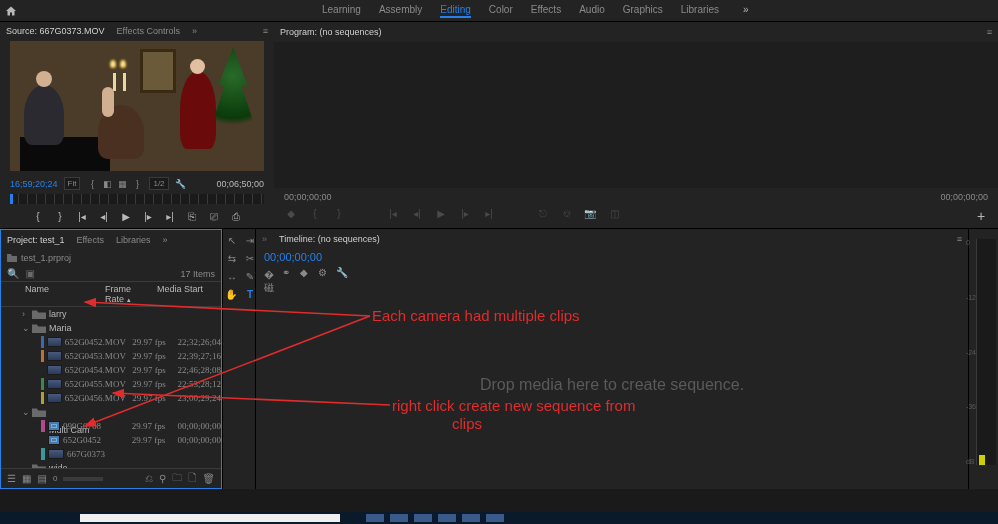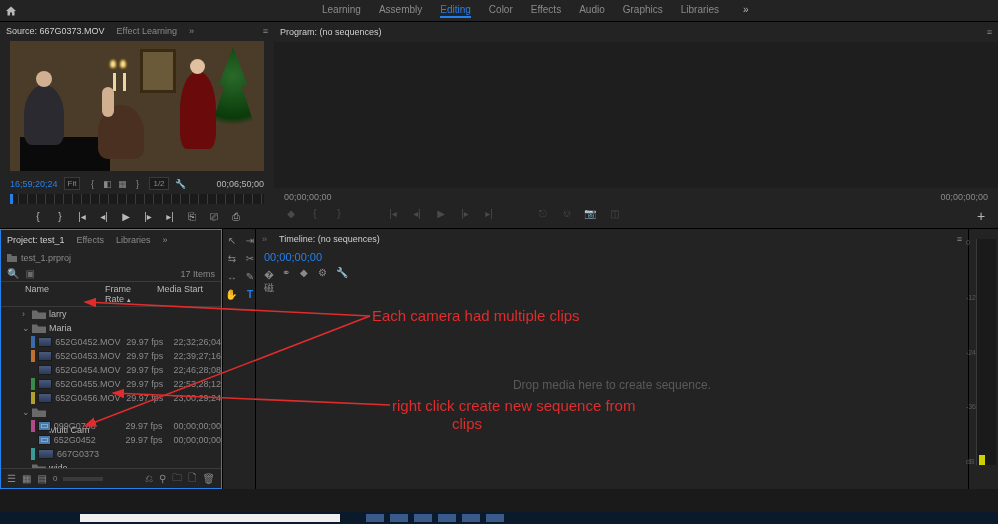--- a/index.html
+++ b/index.html
@@ -150,21 +150,21 @@
   .row .ico { width:14px; height:10px; margin-right:3px;}
   .ico.folder { background:#6a6a6a; clip-path: polygon(0 15%, 35% 15%, 45% 35%, 100% 35%, 100% 100%, 0 100%);}
   .ico.clip { background: linear-gradient(#4a5a7a,#2a3a5a); border:1px solid #1a1a1a; width:16px; height:10px;}
   .ico.multi { background:#4a7aaa; border:1px solid #1a1a1a; width:14px; height:10px; position:relative;}
   .ico.multi::before { content:""; position:absolute; inset:2px; border:1px solid #7aaada;}
   .row .name { width:78px; white-space:nowrap; overflow:hidden;}
   .row .fr { width:52px;}
   .row .ms { flex:1; color:var(--text-dim);}
   .row.bin { color:var(--text-mid);}
   .row.indent1 { padding-left: 14px;}
-  .row.indent2 { padding-left: 30px;}
+  .row.indent2 { padding-left: 40px; font-family: Liberation Serif, serif;}
   .project-foot { height:20px; display:flex; align-items:center; gap:6px; padding:0 6px; border-top:1px solid var(--border-light); color:var(--text-dim);}
   .project-foot span { cursor:pointer;}
   .project-foot .spacer{flex:1;}
   .project-foot .bar { width:40px; height:4px; background:#3a3a3a;}
   .project-foot .zero { font-size:8px;}
 
   
   .toolcol {
     width: 34px;
     background: var(--bg-dark);
@@ -180,21 +180,21 @@
   
   .timeline-panel {
     flex:1;
     background: var(--bg-dark);
     display:flex; flex-direction:column;
     position:relative;
   }
   .tl-tc { color: var(--accent-blue); font-size:11px; padding:2px 8px;}
   .tl-icons { display:flex; gap:6px; padding:2px 8px; color:var(--text-dim);}
   .tl-icons span{width:12px;height:12px;}
-  .tl-body { flex:1; display:flex; align-items:center; justify-content:center; color:#5a5a5a; font-size:12px;}
+  .tl-body { flex:1; display:flex; align-items:center; justify-content:center; color:#5a5a5a; font-size:16px;}
   
   
   .meters {
     width: 30px;
     background: var(--bg-dark);
     border-left:1px solid var(--border);
     position:relative;
   }
   .meter-scale { position:absolute; right:2px; top:10px; bottom:24px; width:20px;
     background: linear-gradient(#1a1a1a,#1a1a1a);
@@ -241,21 +241,21 @@
     <span>Graphics</span>
     <span>Libraries</span>
     <span class="chev">»</span>
   </div>
 </div>
 
 <div class="upper">
   <div class="source-panel">
     <div class="panel-tabs">
       <span class="tab active">Source: 667G0373.MOV</span>
-      <span class="tab">Effect Learning</span>
+      <span class="tab">Effects Controls</span>
       <span>»</span>
       <span class="menu-icon">≡</span>
     </div>
     <div class="source-video">
       <div class="scene-wall"></div>
       <div class="scene-frame"></div>
       <div class="scene-tree"></div>
       <div class="scene-candle"></div>
       <div class="scene-flame">
           <span></span>

